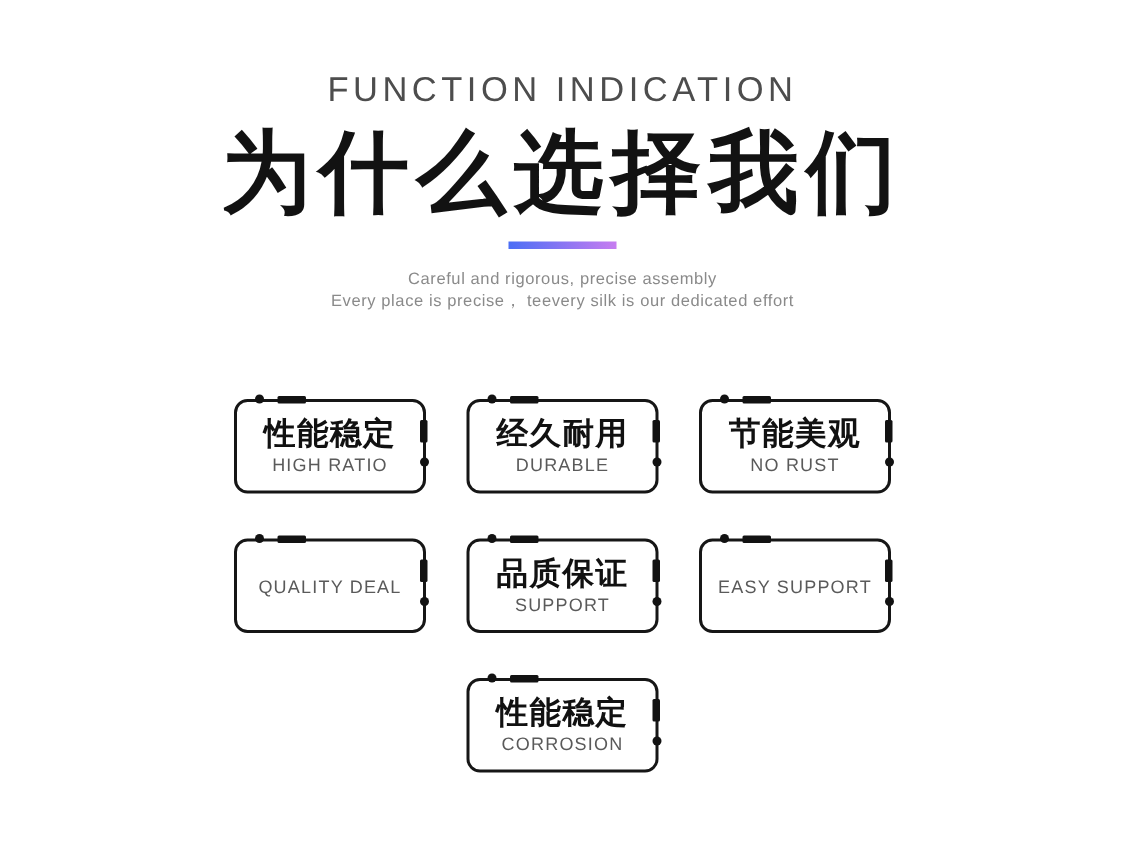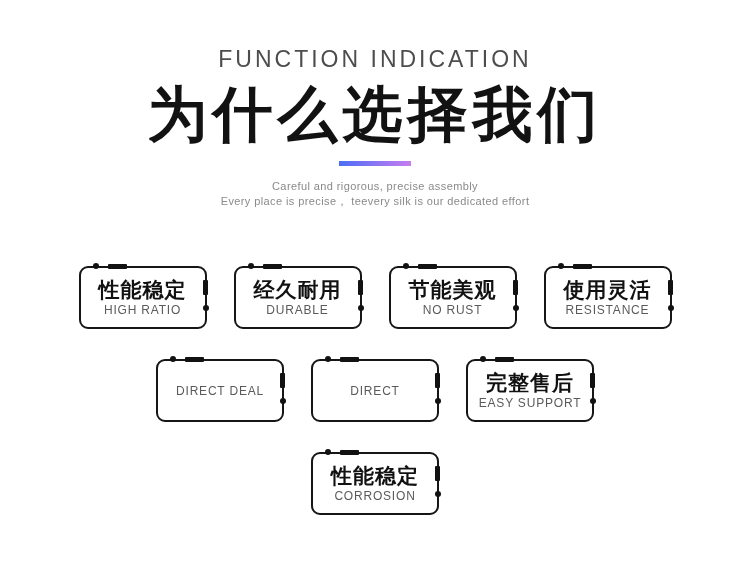--- a/index.html
+++ b/index.html
@@ -104,50 +104,42 @@
           <div class="feature-en">DURABLE</div>
         </div>
         <div class="feature-card">
           <span class="deco deco-dot-top"></span>
           <span class="deco deco-dash-top"></span>
           <span class="deco deco-dash-right"></span>
           <span class="deco deco-dot-right"></span>
           <div class="feature-zh">节能美观</div>
           <div class="feature-en">NO RUST</div>
         </div>
-        <div class="feature-card">
-          <span class="deco deco-dot-top"></span>
-          <span class="deco deco-dash-top"></span>
-          <span class="deco deco-dash-right"></span>
-          <span class="deco deco-dot-right"></span>
-          <div class="feature-zh">使用灵活</div>
-          <div class="feature-en">RESISTANCE</div>
-        </div>
       </div>
     <div class="feature-row">
         <div class="feature-card">
           <span class="deco deco-dot-top"></span>
           <span class="deco deco-dash-top"></span>
           <span class="deco deco-dash-right"></span>
           <span class="deco deco-dot-right"></span>
-          <div class="feature-en">DIRECT DEAL</div>
+          <div class="feature-en">QUALITY DEAL</div>
         </div>
         <div class="feature-card">
           <span class="deco deco-dot-top"></span>
           <span class="deco deco-dash-top"></span>
           <span class="deco deco-dash-right"></span>
           <span class="deco deco-dot-right"></span>
-          <div class="feature-en">DIRECT</div>
+          <div class="feature-zh">品质保证</div>
+          <div class="feature-en">SUPPORT</div>
         </div>
         <div class="feature-card">
           <span class="deco deco-dot-top"></span>
           <span class="deco deco-dash-top"></span>
           <span class="deco deco-dash-right"></span>
           <span class="deco deco-dot-right"></span>
-          <div class="feature-zh">完整售后</div>
           <div class="feature-en">EASY SUPPORT</div>
         </div>
       </div>
     <div class="feature-row">
         <div class="feature-card">
           <span class="deco deco-dot-top"></span>
           <span class="deco deco-dash-top"></span>
           <span class="deco deco-dash-right"></span>
           <span class="deco deco-dot-right"></span>
           <div class="feature-zh">性能稳定</div>

